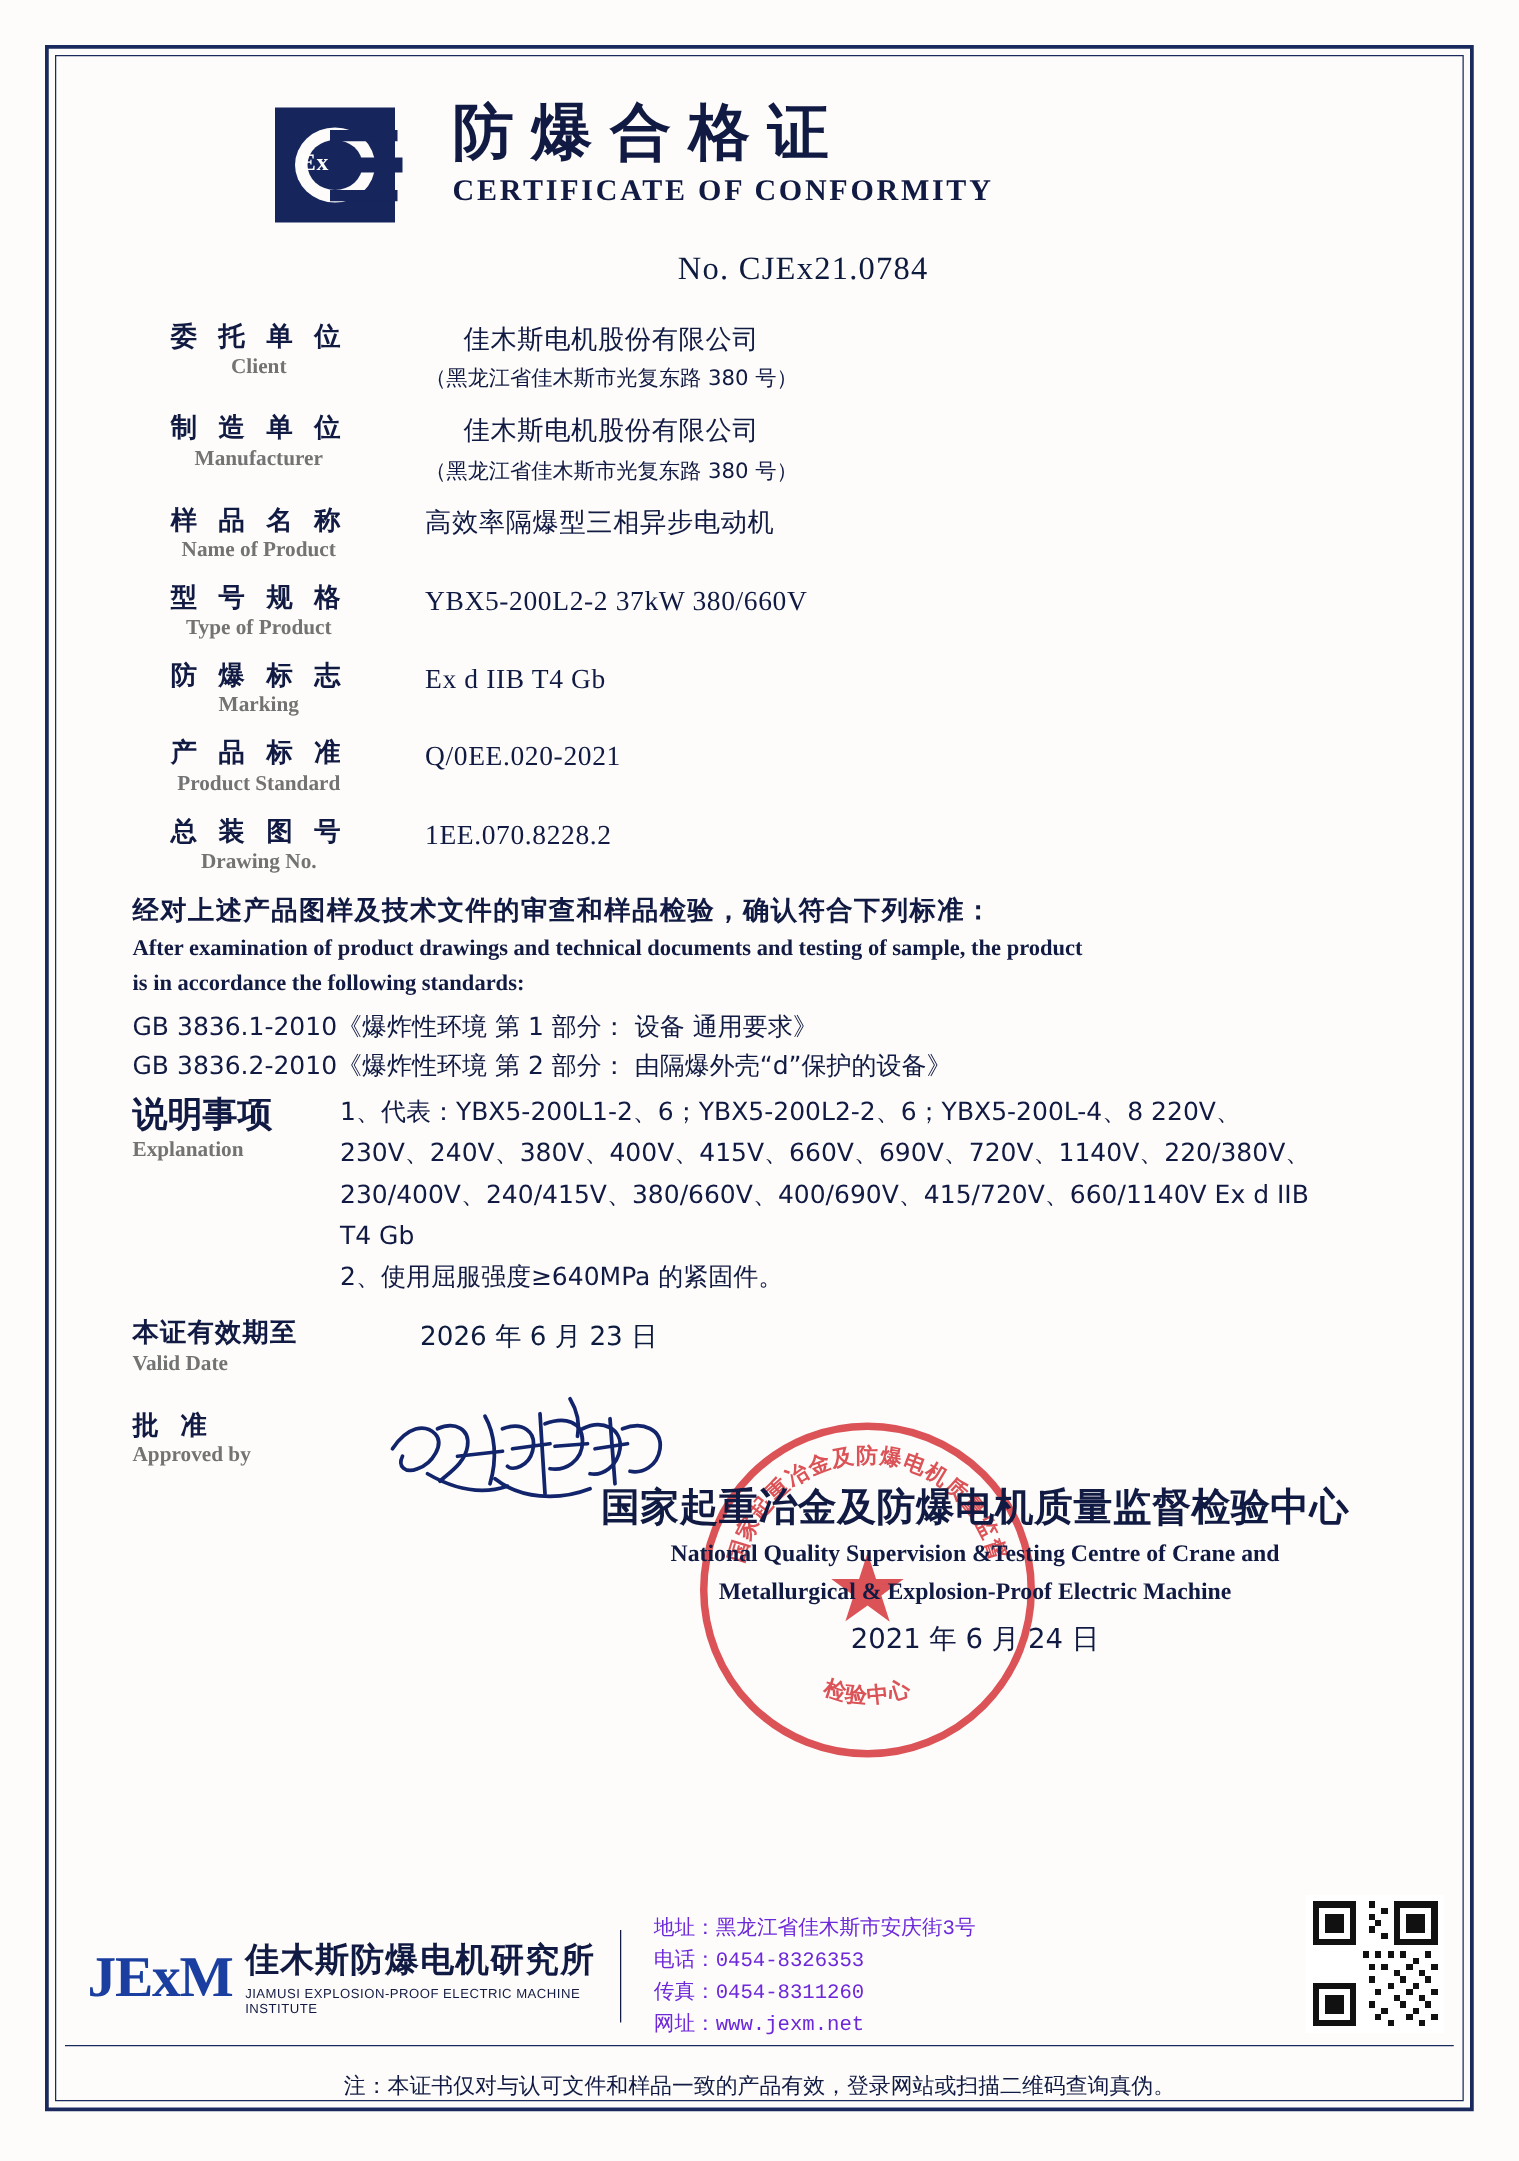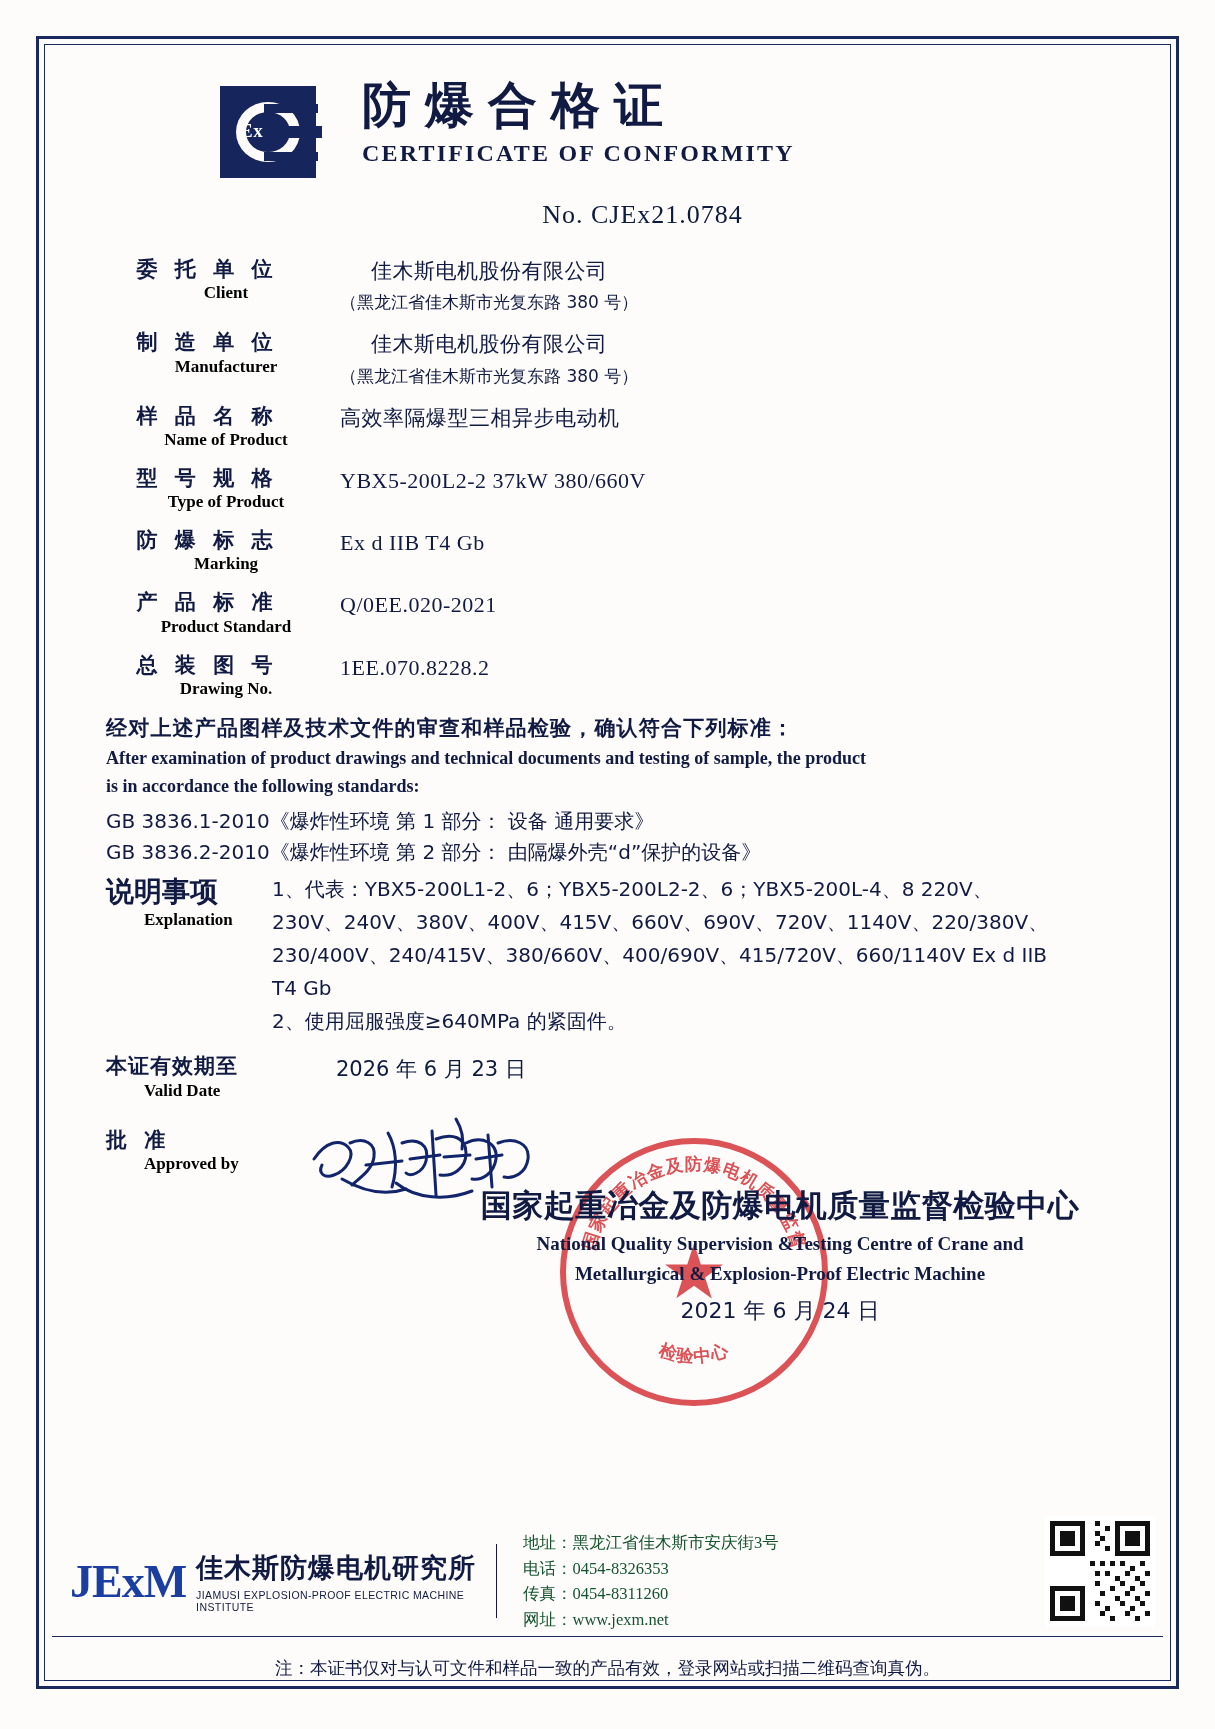--- a/index.html
+++ b/index.html
@@ -72,21 +72,21 @@
   .row{display:flex;margin-bottom:15px;align-items:flex-start;text-align:center;}
   .label{
     width:190px;flex:none;
   }
   .label .cn{
     font-size:21px;font-weight:bold;letter-spacing:5px;
     font-family:"DejaVu Sans",sans-serif;color:#111a42;line-height:1.25;
   }
   .label .en{
     font-size:17px;font-weight:bold;font-family:"Liberation Serif",serif;
-    color:#000000;margin-top:1px;margin-left:38px;
+    color:#737373;margin-top:1px;
   }
   .value{
     padding-left:38px;padding-top:2px;
   }
   .value .main{
     font-size:21px;font-family:"DejaVu Sans",sans-serif;color:#111a42;
     letter-spacing:0.5px;line-height:1.3;
   }
   .value .mainserif{
     font-size:22px;font-family:"Liberation Serif",serif;color:#111a42;
@@ -186,21 +186,21 @@
     font-size:27px;font-weight:bold;font-family:"DejaVu Sans",sans-serif;color:#111a42;
     letter-spacing:1px;
   }
   .foot-logo .fen{
     font-size:10.5px;font-family:"Liberation Sans",sans-serif;color:#111a42;
     letter-spacing:.4px;margin-top:3px;
   }
   .foot-sep{
     width:1px;background:#111a42;height:74px;margin:0 26px 0 6px;
   }
-  .contact{font-size:16.5px;font-family:Liberation Serif, serif;color:#14532d;line-height:1.55;}
+  .contact{font-size:16.5px;font-family:Liberation Mono, monospace;color:#6d28d9;line-height:1.55;}
   .qr{
     position:absolute;right:0px;top:-14px;width:110px;height:110px;background:#fff;
   }
   .qr svg{display:block;}
   .footer-note{
     position:absolute;left:60px;top:1656px;width:1095px;text-align:center;
     font-size:17.5px;font-family:"DejaVu Sans",sans-serif;color:#111a42;
   }
   .foot-rule{
     position:absolute;left:52px;top:1636px;width:1111px;height:1px;background:#1b2a5e;

